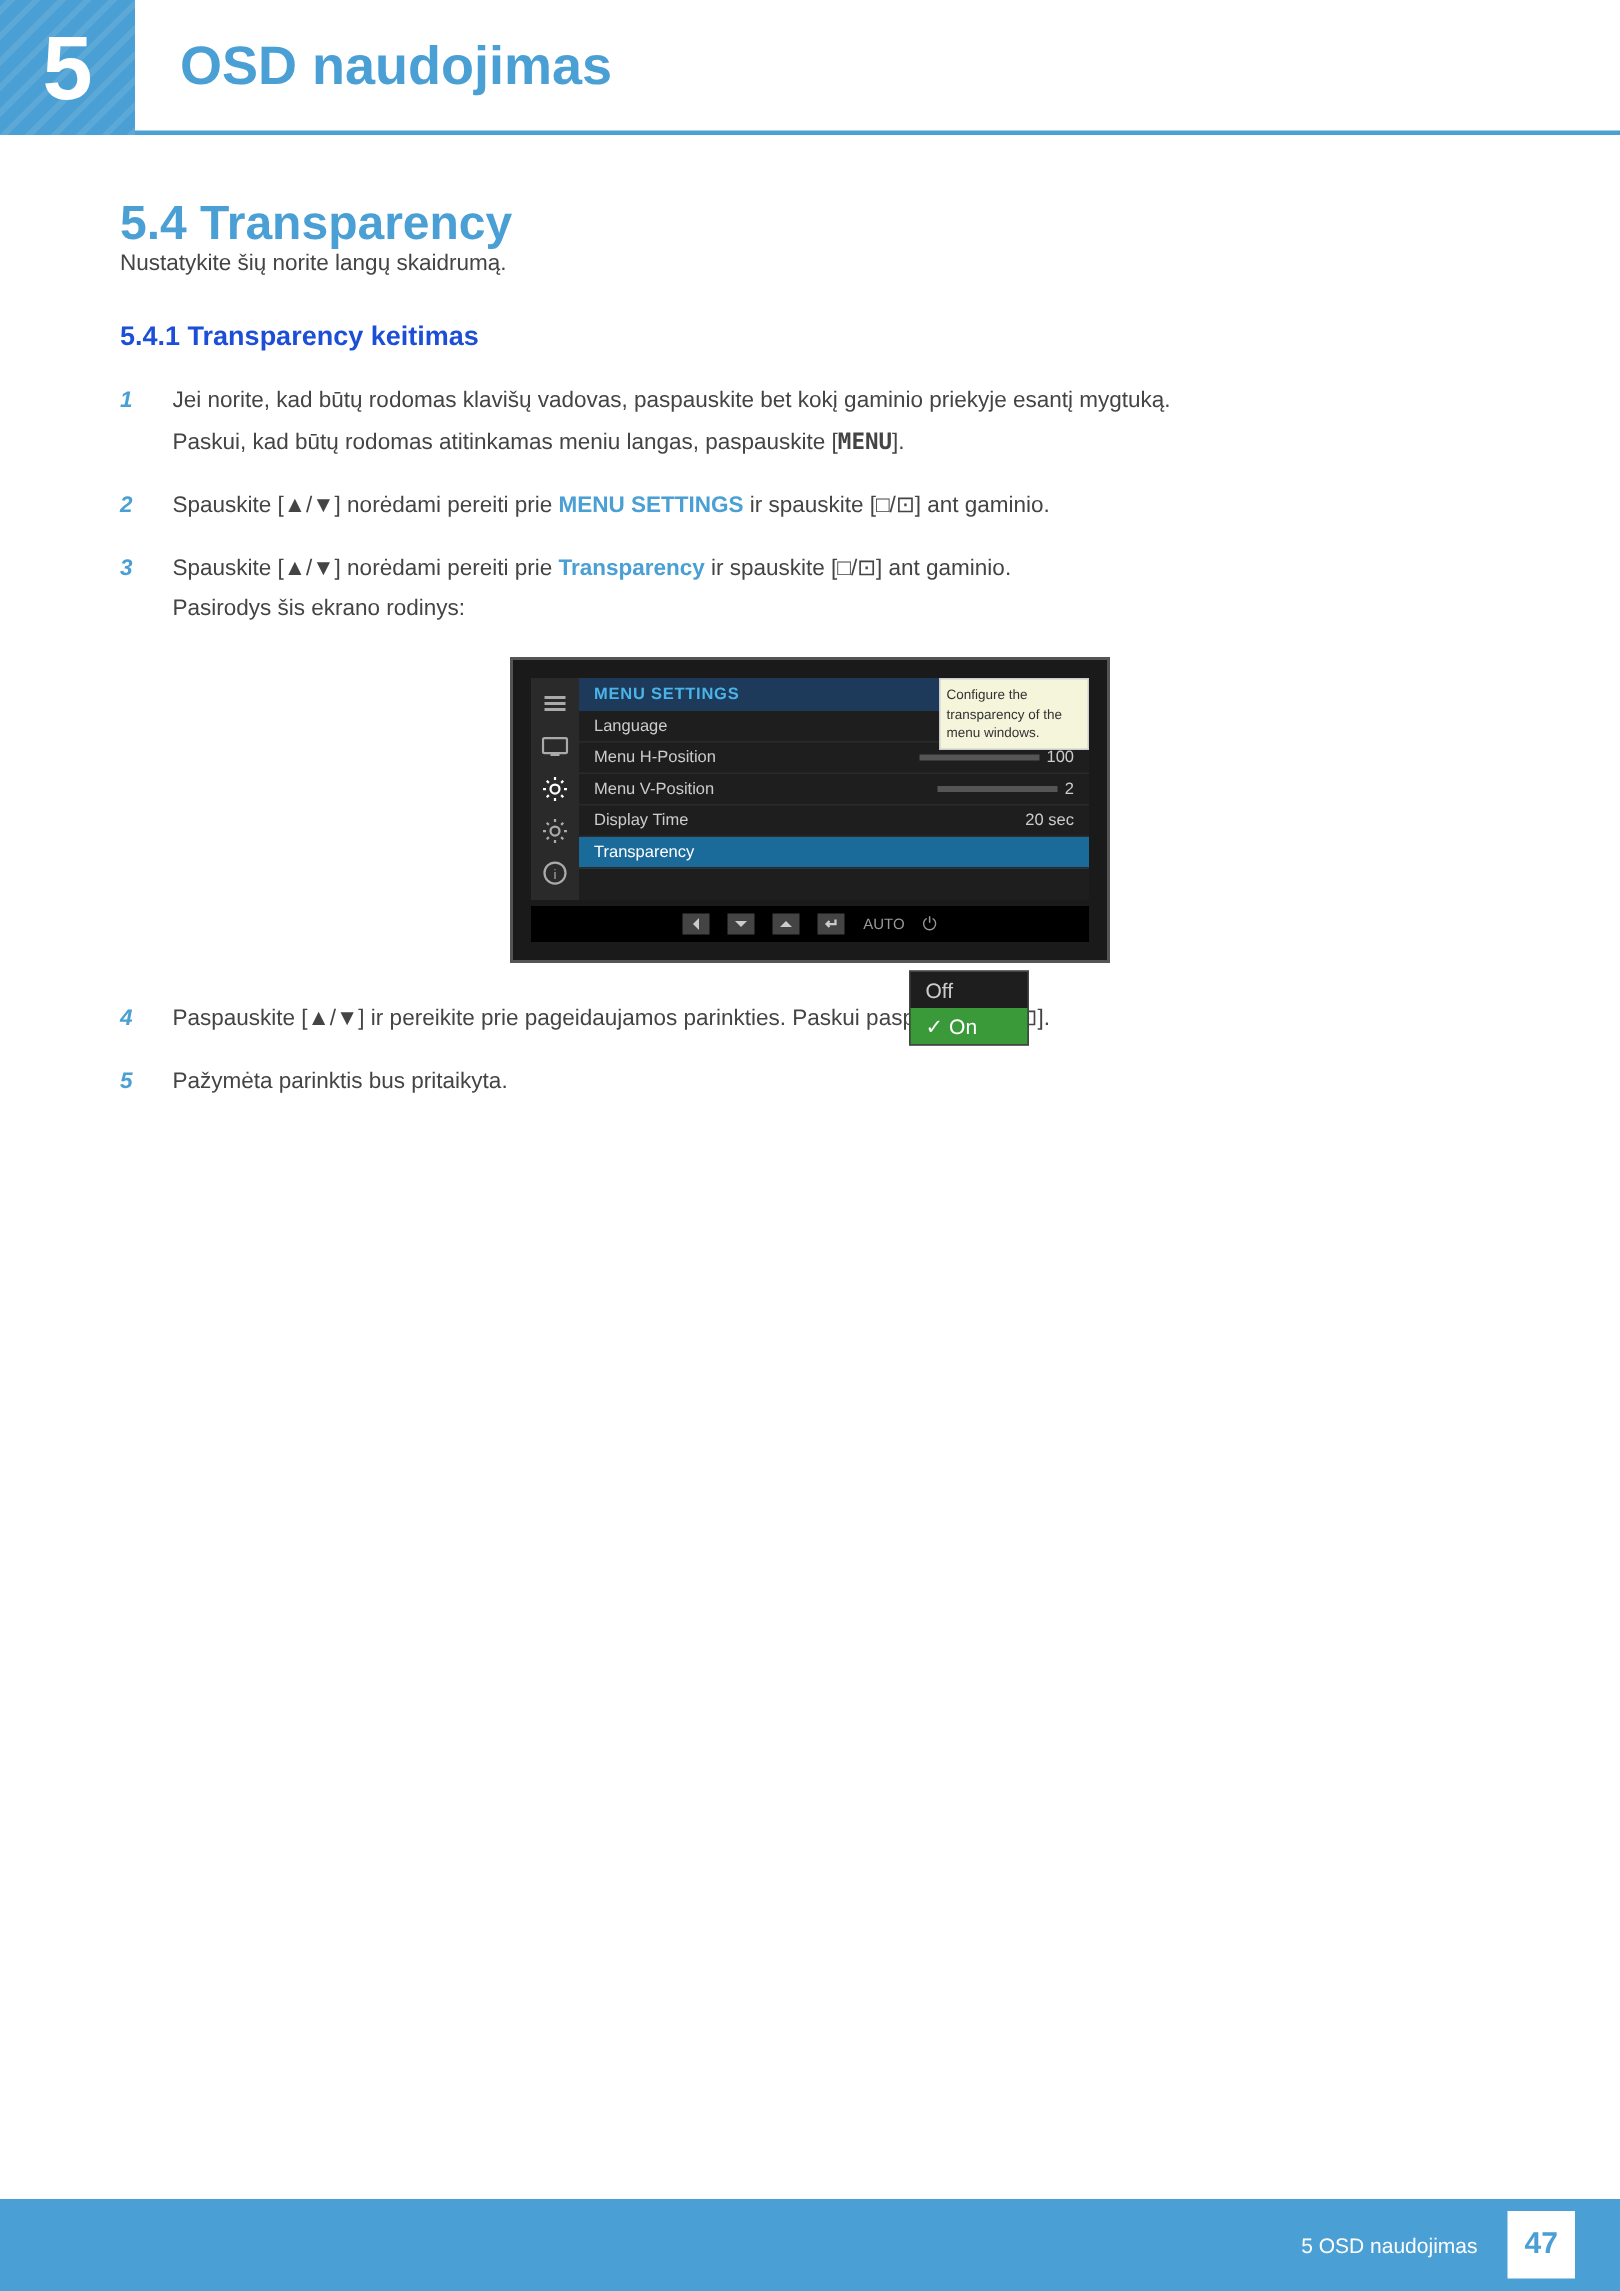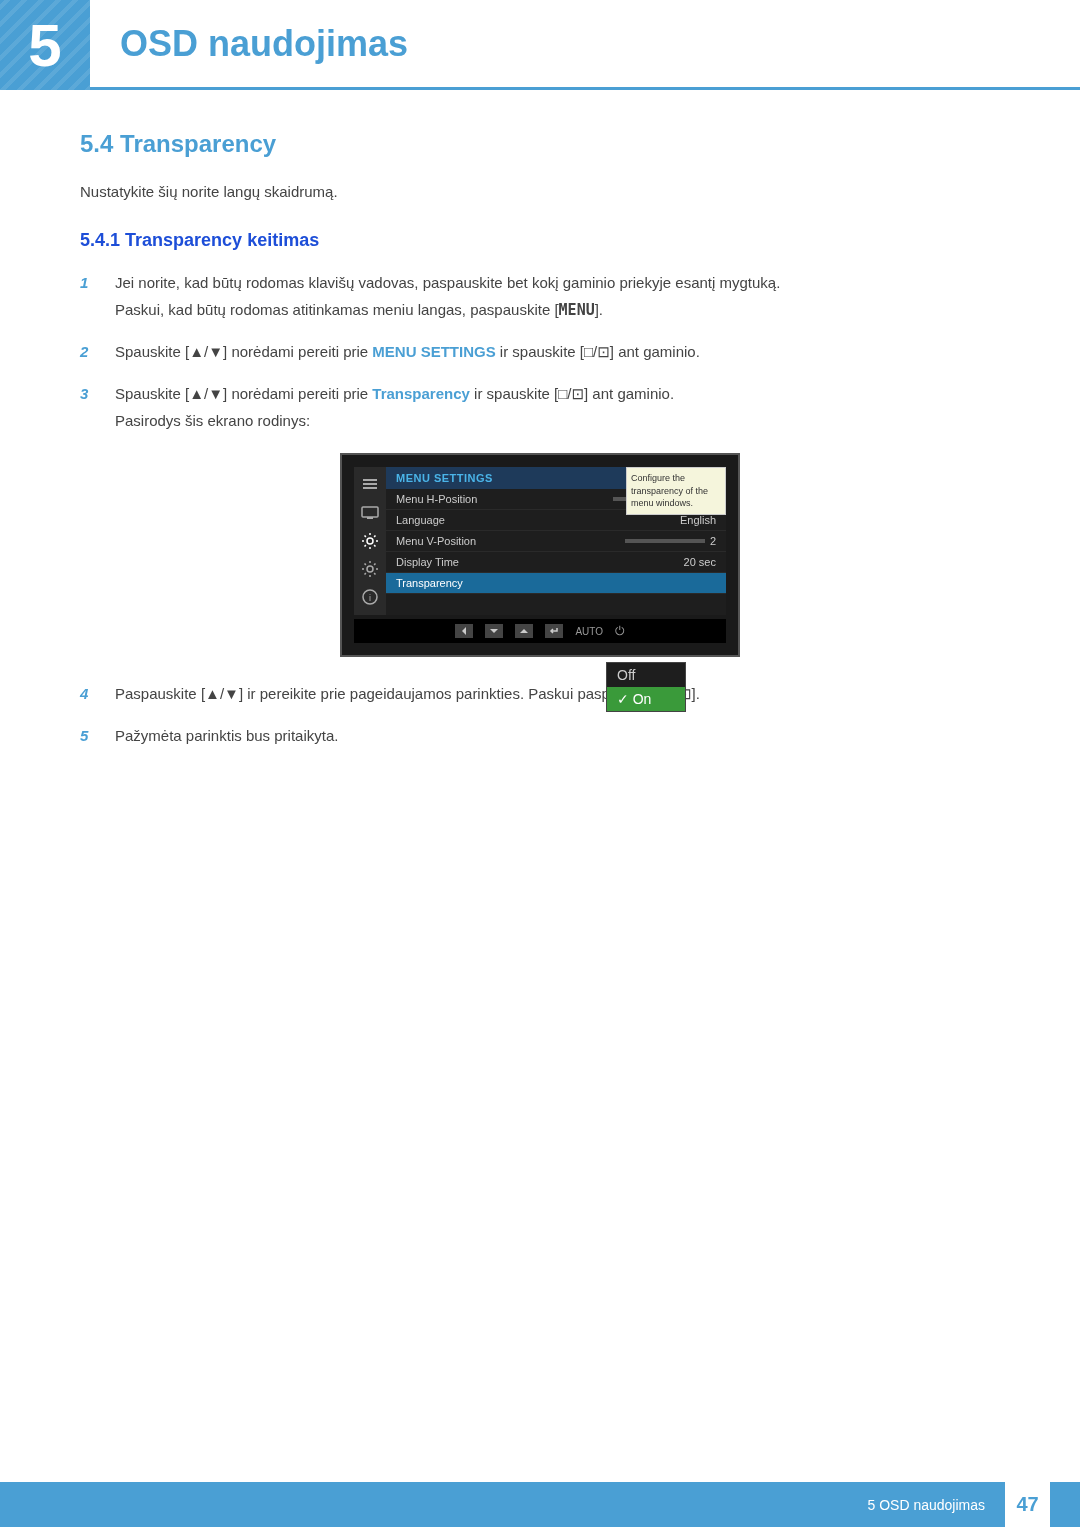--- a/index.html
+++ b/index.html
@@ -67,24 +67,23 @@
       font-weight: bold;
       color: #4a9fd4;
     }
 
     
     .content {
       padding: 0 80px 80px 80px;
     }
 
     .section-title {
-      font-size: 24px;
+      font-size: 32px;
       font-weight: bold;
       color: #4a9fd4;
-      margin-bottom: 25px;
       margin-top: 20px;
     }
 
     .section-intro {
       font-size: 15px;
       color: #444;
       margin-bottom: 30px;
     }
 
     .subsection-title {
@@ -313,21 +312,21 @@
       font-size: 12px;
     }
 
     
     .page-footer {
       position: fixed;
       bottom: 0;
       left: 0;
       right: 0;
       width: 1080px;
-      height: 45px;
+      height: 61px;
       background: #4a9fd4;
       display: flex;
       align-items: center;
       justify-content: flex-end;
       padding: 0 30px;
     }
 
     .footer-text {
       color: #ffffff;
       font-size: 14px;
@@ -437,30 +436,30 @@
                 <circle cx="9" cy="9" r="7" fill="none" stroke="#aaa" stroke-width="1.5"></circle>
                 <text x="9" y="13" text-anchor="middle" font-size="9" fill="#aaa">i</text>
               </svg>
           </div>
         </div>
 
         <div class="menu-content">
           <div class="menu-header">MENU SETTINGS</div>
 
           <div class="menu-row">
+            <span class="menu-row-label">Language</span>
+            <span class="menu-row-value">English</span>
+          </div>
+
+          <div class="menu-row">
             <span class="menu-row-label">Menu H-Position</span>
             <span style="display:flex;align-items:center;gap:5px;">
               <span class="slider-bar"><span class="slider-bar-fill" style="width:95%;"></span></span>
               <span class="menu-row-value">100</span>
             </span>
-          </div>
-
-          <div class="menu-row">
-            <span class="menu-row-label">Language</span>
-            <span class="menu-row-value">English</span>
           </div>
 
           <div class="menu-row">
             <span class="menu-row-label">Menu V-Position</span>
             <span style="display:flex;align-items:center;gap:5px;">
               <span class="slider-bar"><span class="slider-bar-fill" style="width:5%;"></span></span>
               <span class="menu-row-value">2</span>
             </span>
           </div>
 

